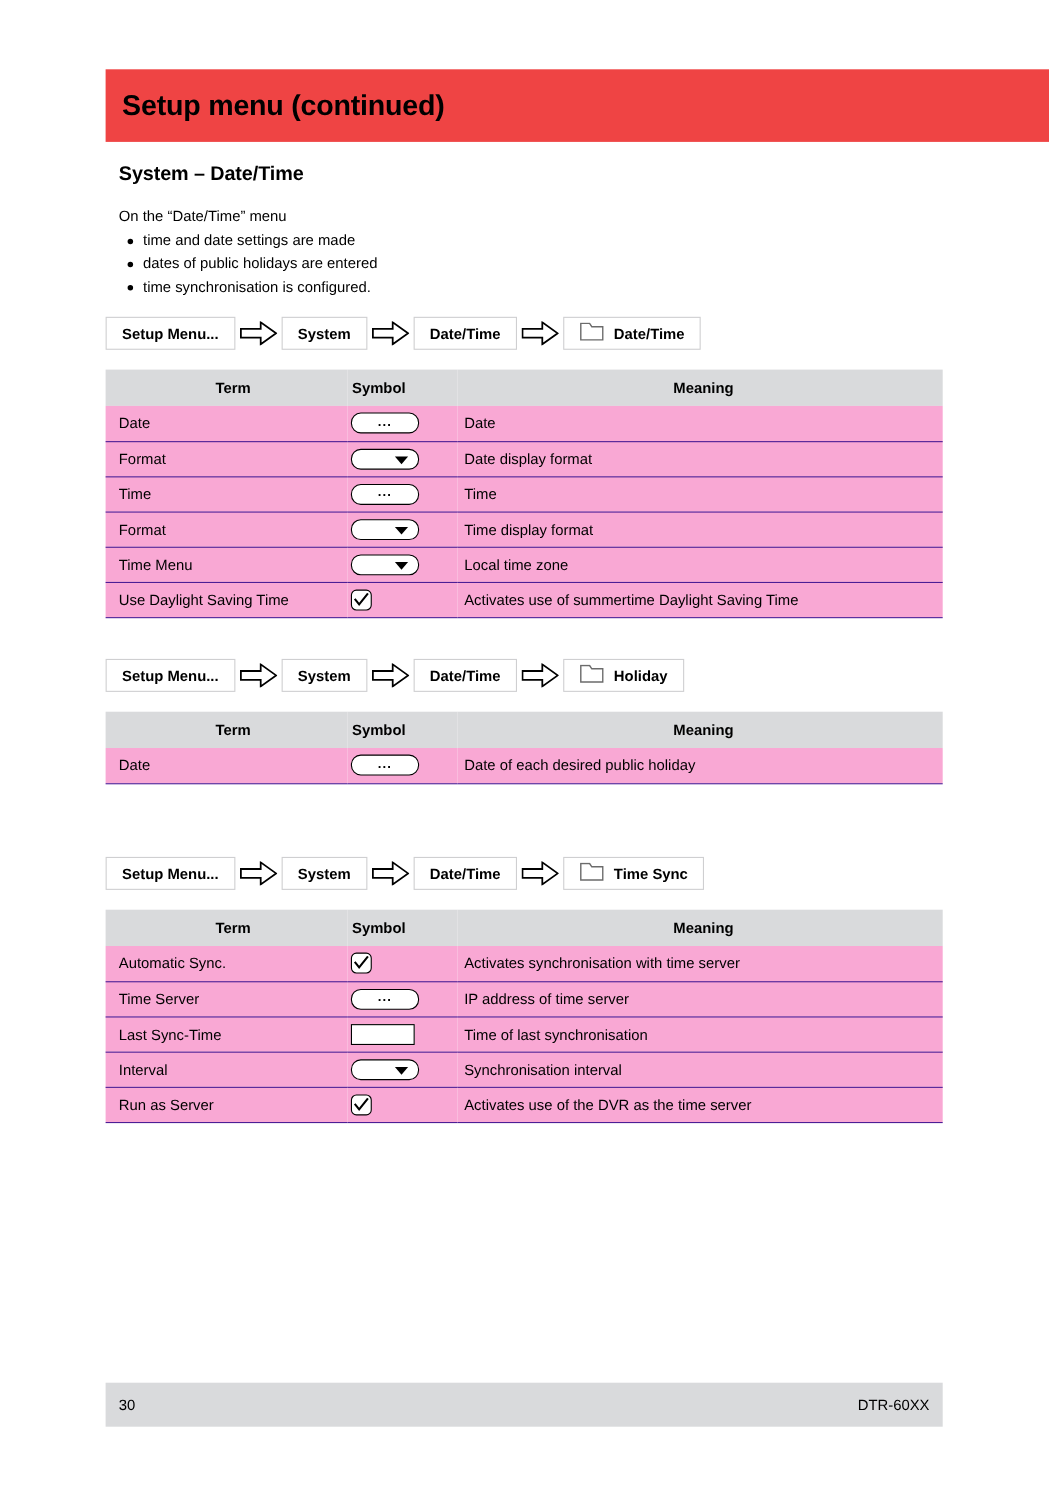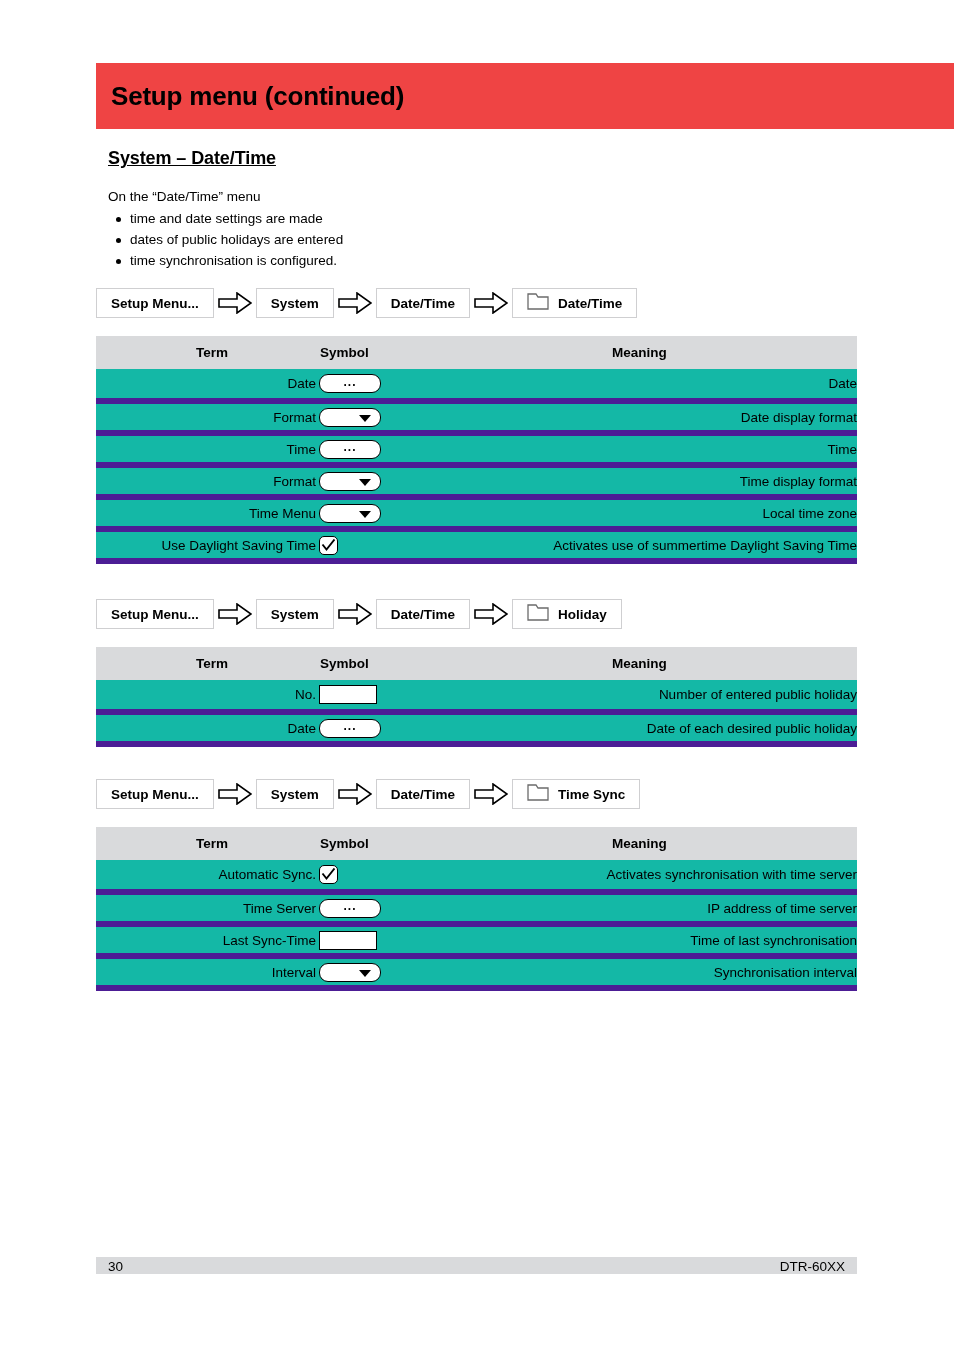--- a/index.html
+++ b/index.html
@@ -39,21 +39,20 @@
   }
 
   
   .section-heading {
     position: absolute;
     left: 12px; top: 148px;
     font-size: 18px;
     font-weight: bold;
     letter-spacing: -0.1px;
     white-space: nowrap;
-    text-decoration: underline;
   }
 
   
   .intro {
     position: absolute;
     left: 12px; top: 188px;
     font-size: 13.5px;
     line-height: 18px;
   }
   .intro .lead { margin: 0 0 2px 0; white-space: nowrap; }
@@ -120,23 +119,22 @@
     font-weight: bold;
     text-align: center;
     height: 33px;
     padding: 0;
     vertical-align: middle;
   }
   .tbl td {
     height: 32px;
     padding: 0;
     vertical-align: middle;
-    border-bottom: 6px solid #4c1d95;
-    background: #14b8a6;
-    text-align: right;
+    border-bottom: 1px solid #4c1d95;
+    background: #f9a8d4;
   }
   .tbl tr.head-row th { border-bottom: none; }
   .col-term   { width: 220px; padding-left: 12px !important; }
   .col-symbol { width: 100px; text-align: center; }
   .col-mean   { padding-left: 6px !important; }
   .tbl th.col-term   { padding-left: 12px; }
   .tbl th.col-symbol { text-align: left; padding-left: 4px; }
   .tbl th.col-mean   { padding-left: 6px; }
 
   .sym-wrap {
@@ -188,21 +186,21 @@
     display: inline-flex;
     align-items: center;
     justify-content: center;
   }
   .sym-check svg { display: block; }
 
   
   .footer-band {
     position: absolute;
     left: 0; top: 1257px;
-    width: 761px; height: 17px;
+    width: 761px; height: 40px;
     background: #d9dadc;
   }
   .footer-band .pg {
     position: absolute;
     left: 12px; top: 50%;
     transform: translateY(-50%);
     font-size: 13.5px;
   }
   .footer-band .model {
     position: absolute;
@@ -389,29 +387,20 @@
   </div>
 
   <table class="tbl" style="top:647px">
     <tbody>
         <tr class="head-row">
       <th class="col-term">Term</th>
       <th class="col-symbol">Symbol</th>
       <th class="col-mean">Meaning</th>
     </tr>
     <tr>
-      <td class="col-term">No.</td>
-      <td class="col-symbol">
-        <span class="sym-wrap">
-              <span class="sym-field"></span>
-            </span>
-      </td>
-      <td class="col-mean">Number of entered public holiday</td>
-    </tr>
-    <tr>
       <td class="col-term">Date</td>
       <td class="col-symbol">
         <span class="sym-wrap">
               <span class="sym-rounded">
                 <span class="dots">...</span>
               </span>
             </span>
       </td>
       <td class="col-mean">Date of each desired public holiday</td>
     </tr>
@@ -497,20 +486,33 @@
       <td class="col-term">Interval</td>
       <td class="col-symbol">
         <span class="sym-wrap">
               <span class="sym-rounded">
                 <span class="caret"></span>
               </span>
             </span>
       </td>
       <td class="col-mean">Synchronisation interval</td>
     </tr>
+    <tr>
+      <td class="col-term">Run as Server</td>
+      <td class="col-symbol">
+        <span class="sym-wrap">
+              <span class="sym-check">
+          <svg width="15" height="13" viewBox="0 0 15 13">
+                  <path d="M1.5 5.5 L5.5 10.5 L13.5 0.5" fill="none" stroke="#000" stroke-width="1.9"></path>
+                </svg>
+        </span>
+            </span>
+      </td>
+      <td class="col-mean">Activates use of the DVR as the time server</td>
+    </tr>
   </tbody>
     </table>
 
   <div class="footer-band">
     <span class="pg">30</span>
     <span class="model">DTR-60XX</span>
   </div>
 
 </div>
 

